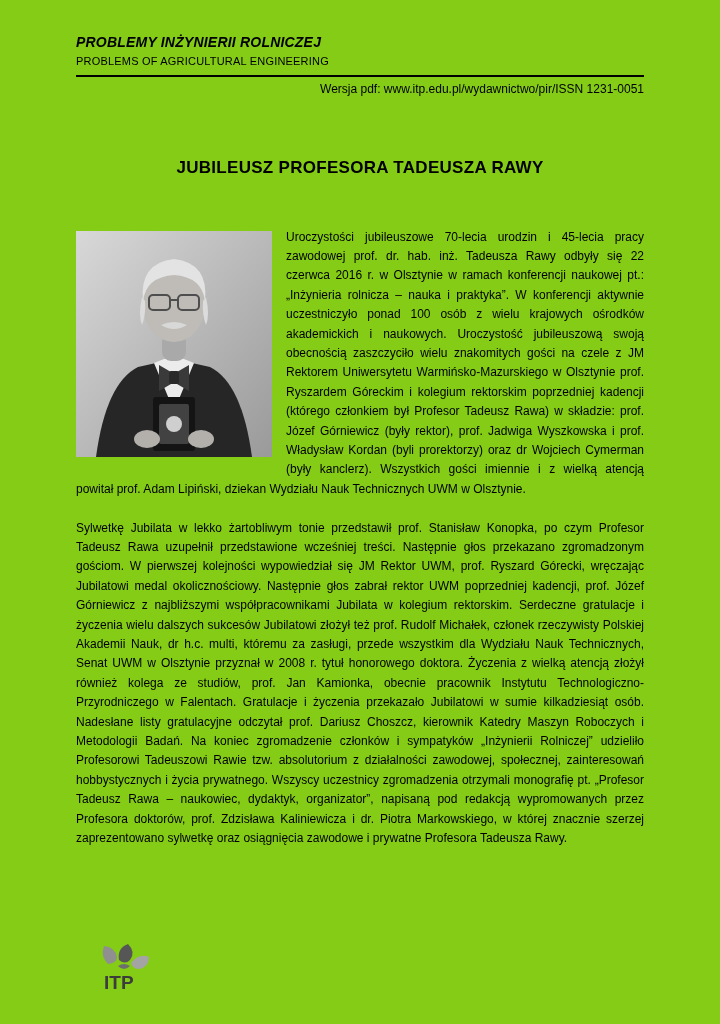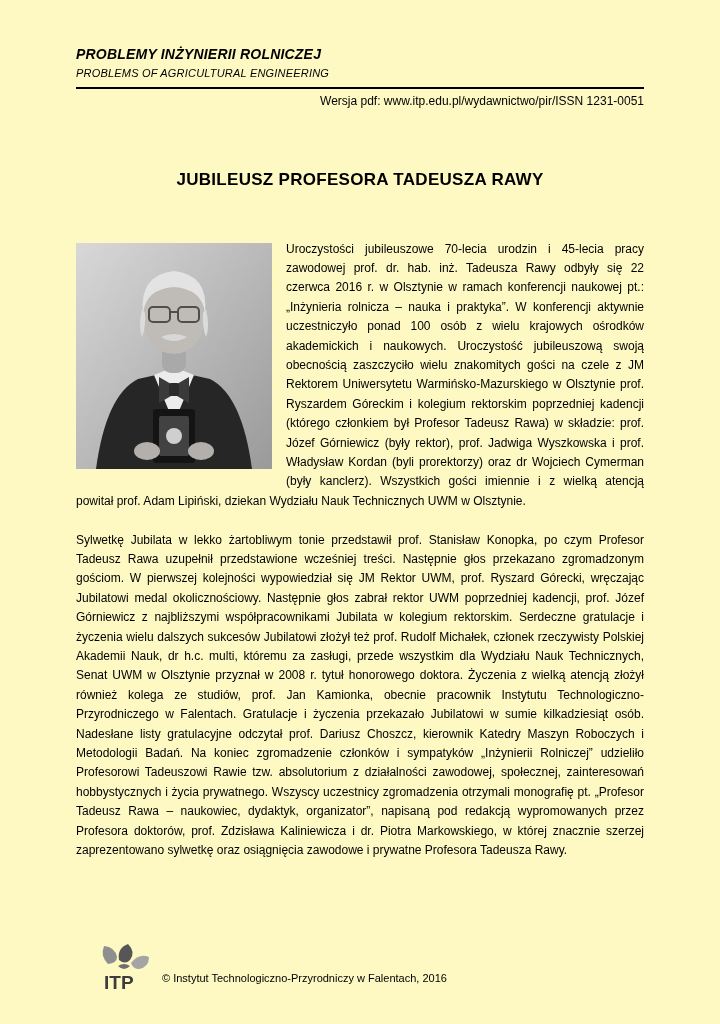--- a/index.html
+++ b/index.html
@@ -6,41 +6,40 @@
   html, body { margin: 0; padding: 0; }
   body {
     width: 720px; height: 1024px;
     background: #ffffff;
     color: #000000;
     font-family: "Liberation Sans", "DejaVu Sans", sans-serif;
   }
   .page {
     position: relative;
     width: 720px; height: 1024px;
-    padding: 46px 76px 0 76px;
+    padding: 34px 76px 0 76px;
     overflow: hidden;
-    background: #fef9c3;
+    background: #84cc16;
   }
 
   
   .header-top {
     display: flex;
     justify-content: space-between;
     align-items: flex-start;
   }
   .journal-title {
     font-size: 14px;
     font-weight: bold;
     font-style: italic;
     line-height: 1.25;
     letter-spacing: 0.2px;
   }
   .journal-subtitle {
     font-size: 11px;
-    font-style: italic;
     margin-top: 3px;
     letter-spacing: 0.2px;
   }
   .issue-col { text-align: right; font-size: 13.5px; line-height: 1.35; }
   .header-rule {
     border: none;
     border-top: 2.2px solid #000;
     margin: 8px 0 5px 0;
   }
   .header-bottom {
@@ -161,16 +160,15 @@
 
   <div class="footer">
     <svg width="56" height="48" viewBox="0 0 56 48">
 
       <path d="M12 20 Q4 12 8 2 Q19 3 21 13 Q21 19 12 20 Z" fill="#8f8f8f"></path>
       <path d="M23 16 Q21 4 32 0 Q40 8 34 16 Q29 21 23 16 Z" fill="#565656"></path>
       <path d="M35 19 Q43 9 53 13 Q53 23 43 25 Q37 25 35 19 Z" fill="#a4a4a4"></path>
       <path d="M22 22 Q28 18 34 22 Q28 28 22 22 Z" fill="#6e6e6e"></path>
       <text x="8" y="45" font-family="Liberation Sans, sans-serif" font-size="19" font-weight="bold" fill="#3c3c3c">ITP</text>
     </svg>
-    <div class="copyright">© Instytut Technologiczno-Przyrodniczy w Falentach, 2016</div>
   </div>
 
 </div>
 
 </body></html>

